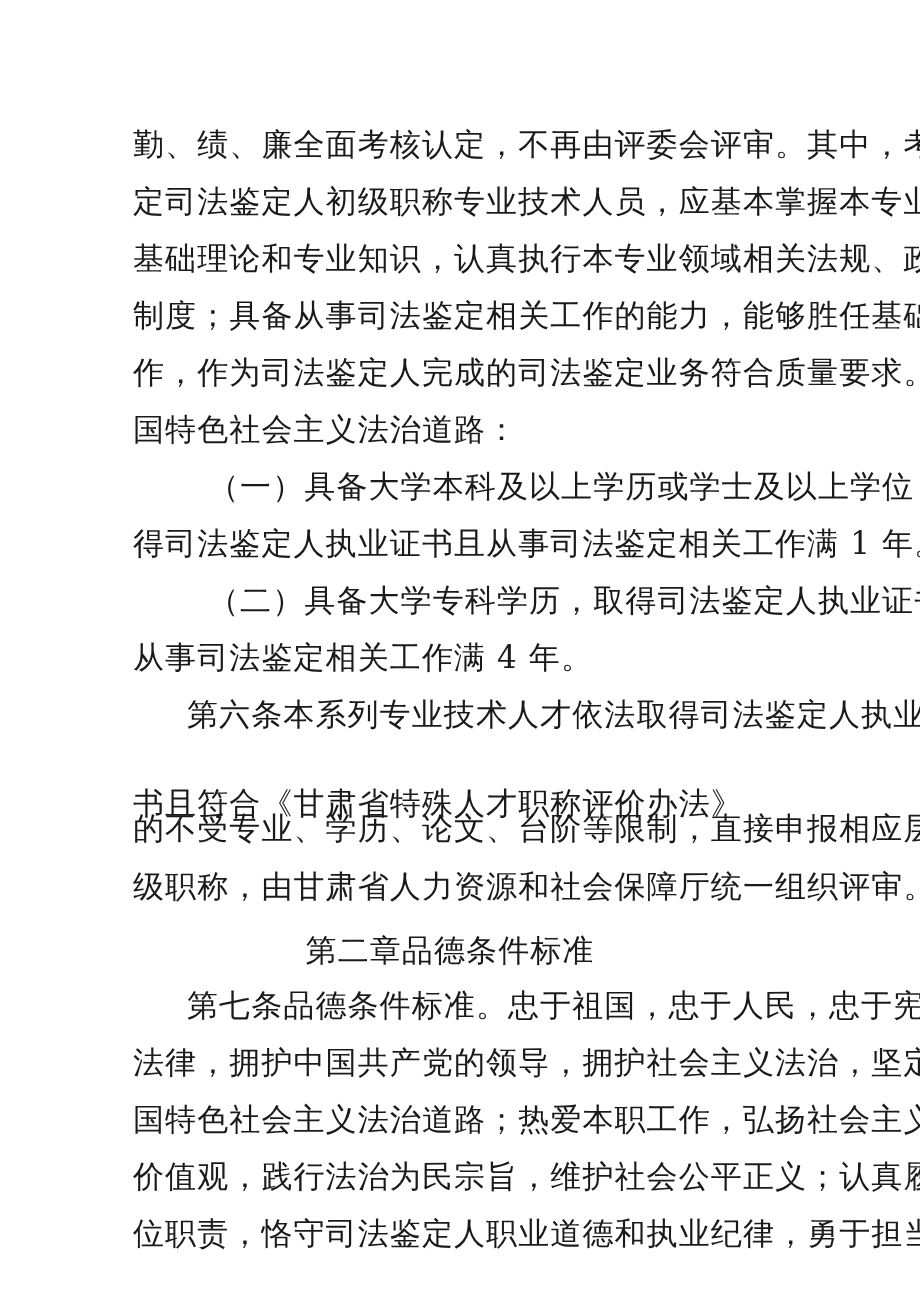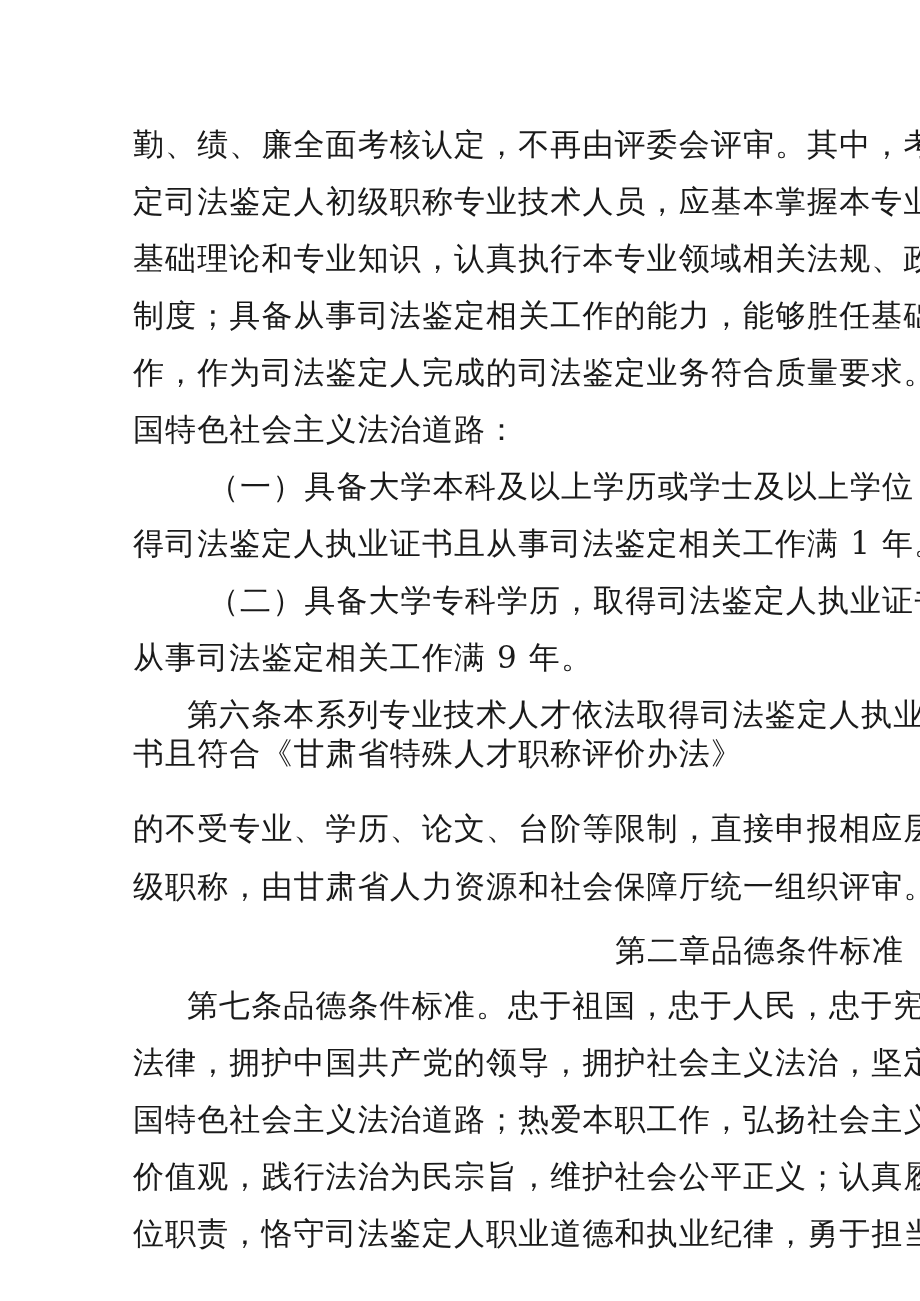--- a/index.html
+++ b/index.html
@@ -3,38 +3,38 @@
 <meta charset="utf-8">
 <style>
   html, body { margin: 0; padding: 0; background: #ffffff; }
   body { width: 920px; height: 1301px; position: relative; overflow: hidden;
          font-family: "DejaVu Serif", "Liberation Serif", serif; color: #1a1a1a; }
   .page { position: absolute; left: 0; top: 0; width: 920px; height: 1301px; background: #fff; }
   .line { position: absolute; left: 133px; width: 660px; font-size: 31px; line-height: 40px;
           white-space: nowrap; letter-spacing: 1.1px; }
   .indent2 { left: 208px; }
   .indent1 { left: 187px; }
-  .center { left: 8px; width: 896px; text-align: right; }
+  .center { left: 2px; width: 896px; text-align: center; }
 </style>
 </head>
 <body>
 
 <div class="page">
   <div class="line" style="top:124px">勤、绩、廉全面考核认定，不再由评委会评审。其中，考核认</div>
   <div class="line" style="top:181px">定司法鉴定人初级职称专业技术人员，应基本掌握本专业领域</div>
   <div class="line" style="top:238px">基础理论和专业知识，认真执行本专业领域相关法规、政策和</div>
   <div class="line" style="top:295px">制度；具备从事司法鉴定相关工作的能力，能够胜任基础性工</div>
   <div class="line" style="top:352px">作，作为司法鉴定人完成的司法鉴定业务符合质量要求。学历</div>
   <div class="line" style="top:409px">国特色社会主义法治道路：</div>
   <div class="line indent2" style="top:466px">（一）具备大学本科及以上学历或学士及以上学位，取</div>
   <div class="line" style="top:523px">得司法鉴定人执业证书且从事司法鉴定相关工作满 1 年。</div>
   <div class="line indent2" style="top:580px">（二）具备大学专科学历，取得司法鉴定人执业证书且</div>
-  <div class="line" style="top:637px">从事司法鉴定相关工作满 9 年。</div>
+  <div class="line" style="top:637px">从事司法鉴定相关工作满 4 年。</div>
   <div class="line indent1" style="top:694px">第六条本系列专业技术人才依法取得司法鉴定人执业证</div>
-  <div class="line" style="top:733px">书且符合《甘肃省特殊人才职称评价办法》</div>
+  <div class="line" style="top:783px">书且符合《甘肃省特殊人才职称评价办法》</div>
   <div class="line" style="top:808px">的不受专业、学历、论文、台阶等限制，直接申报相应层级高</div>
   <div class="line" style="top:866px">级职称，由甘肃省人力资源和社会保障厅统一组织评审。</div>
   <div class="line center" style="top:930px">第二章品德条件标准</div>
   <div class="line indent1" style="top:985px">第七条品德条件标准。忠于祖国，忠于人民，忠于宪法和</div>
   <div class="line" style="top:1042px">法律，拥护中国共产党的领导，拥护社会主义法治，坚定走中</div>
   <div class="line" style="top:1099px">国特色社会主义法治道路；热爱本职工作，弘扬社会主义核心</div>
   <div class="line" style="top:1156px">价值观，践行法治为民宗旨，维护社会公平正义；认真履行岗</div>
   <div class="line" style="top:1213px">位职责，恪守司法鉴定人职业道德和执业纪律，勇于担当，科</div>
 </div>
 

